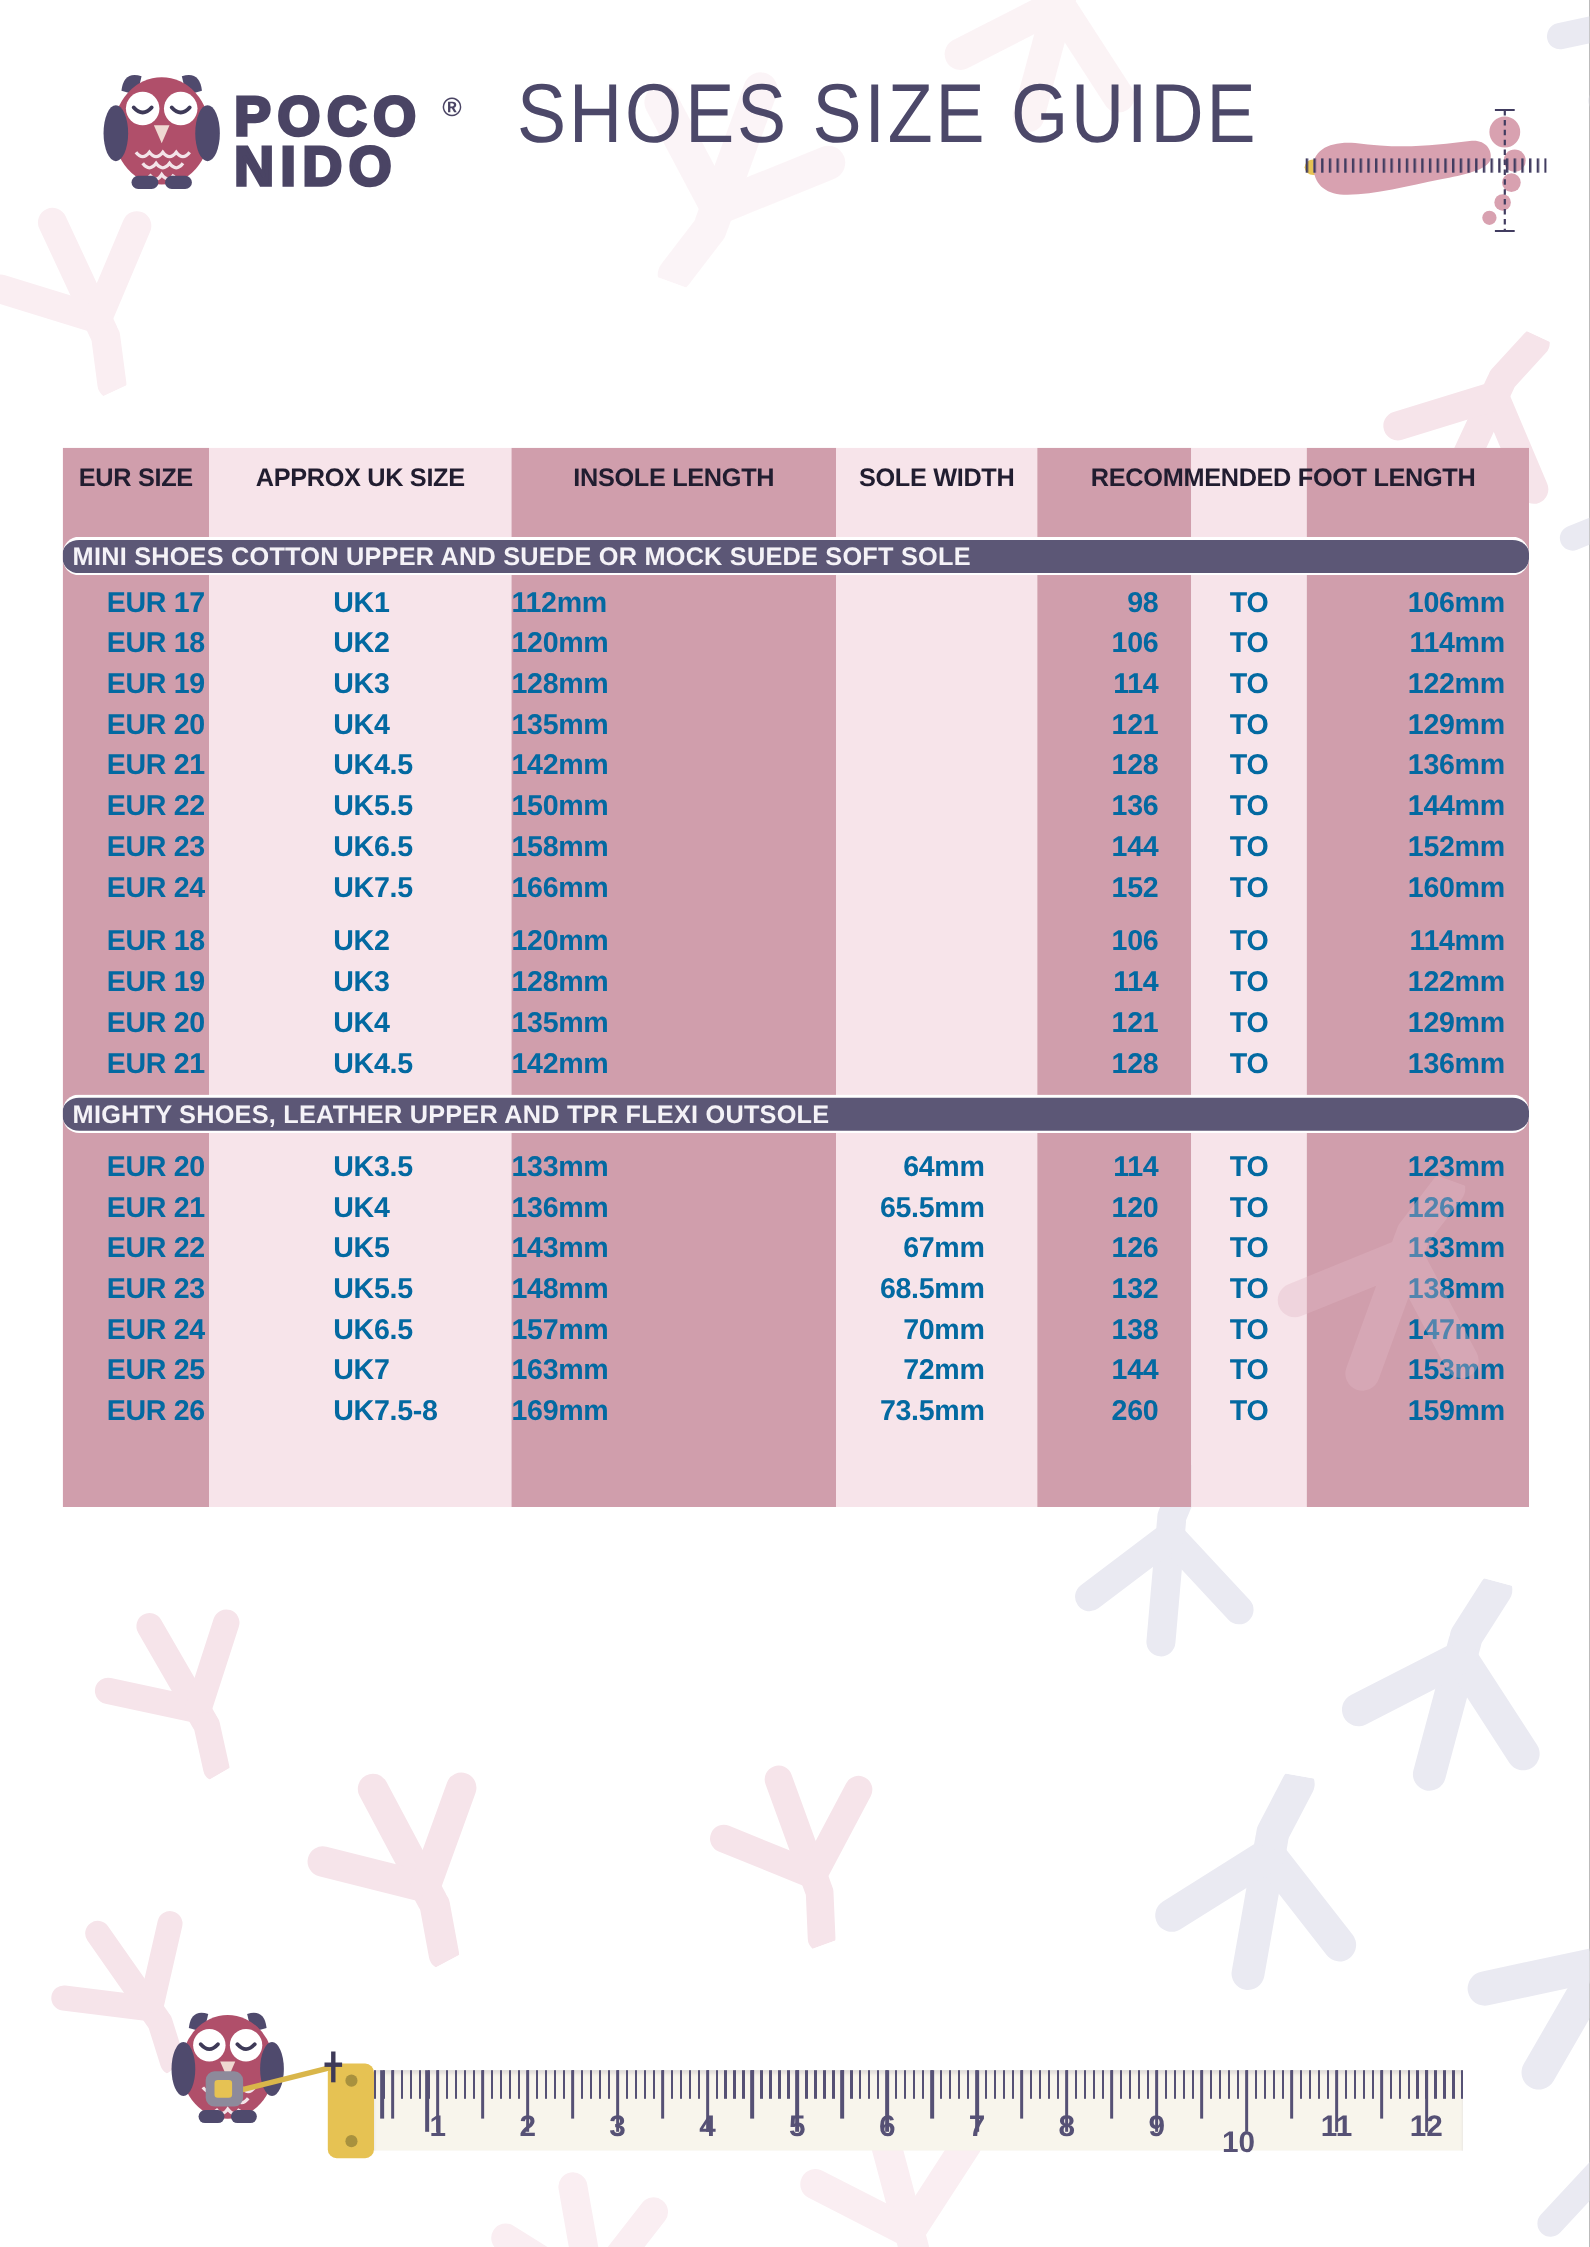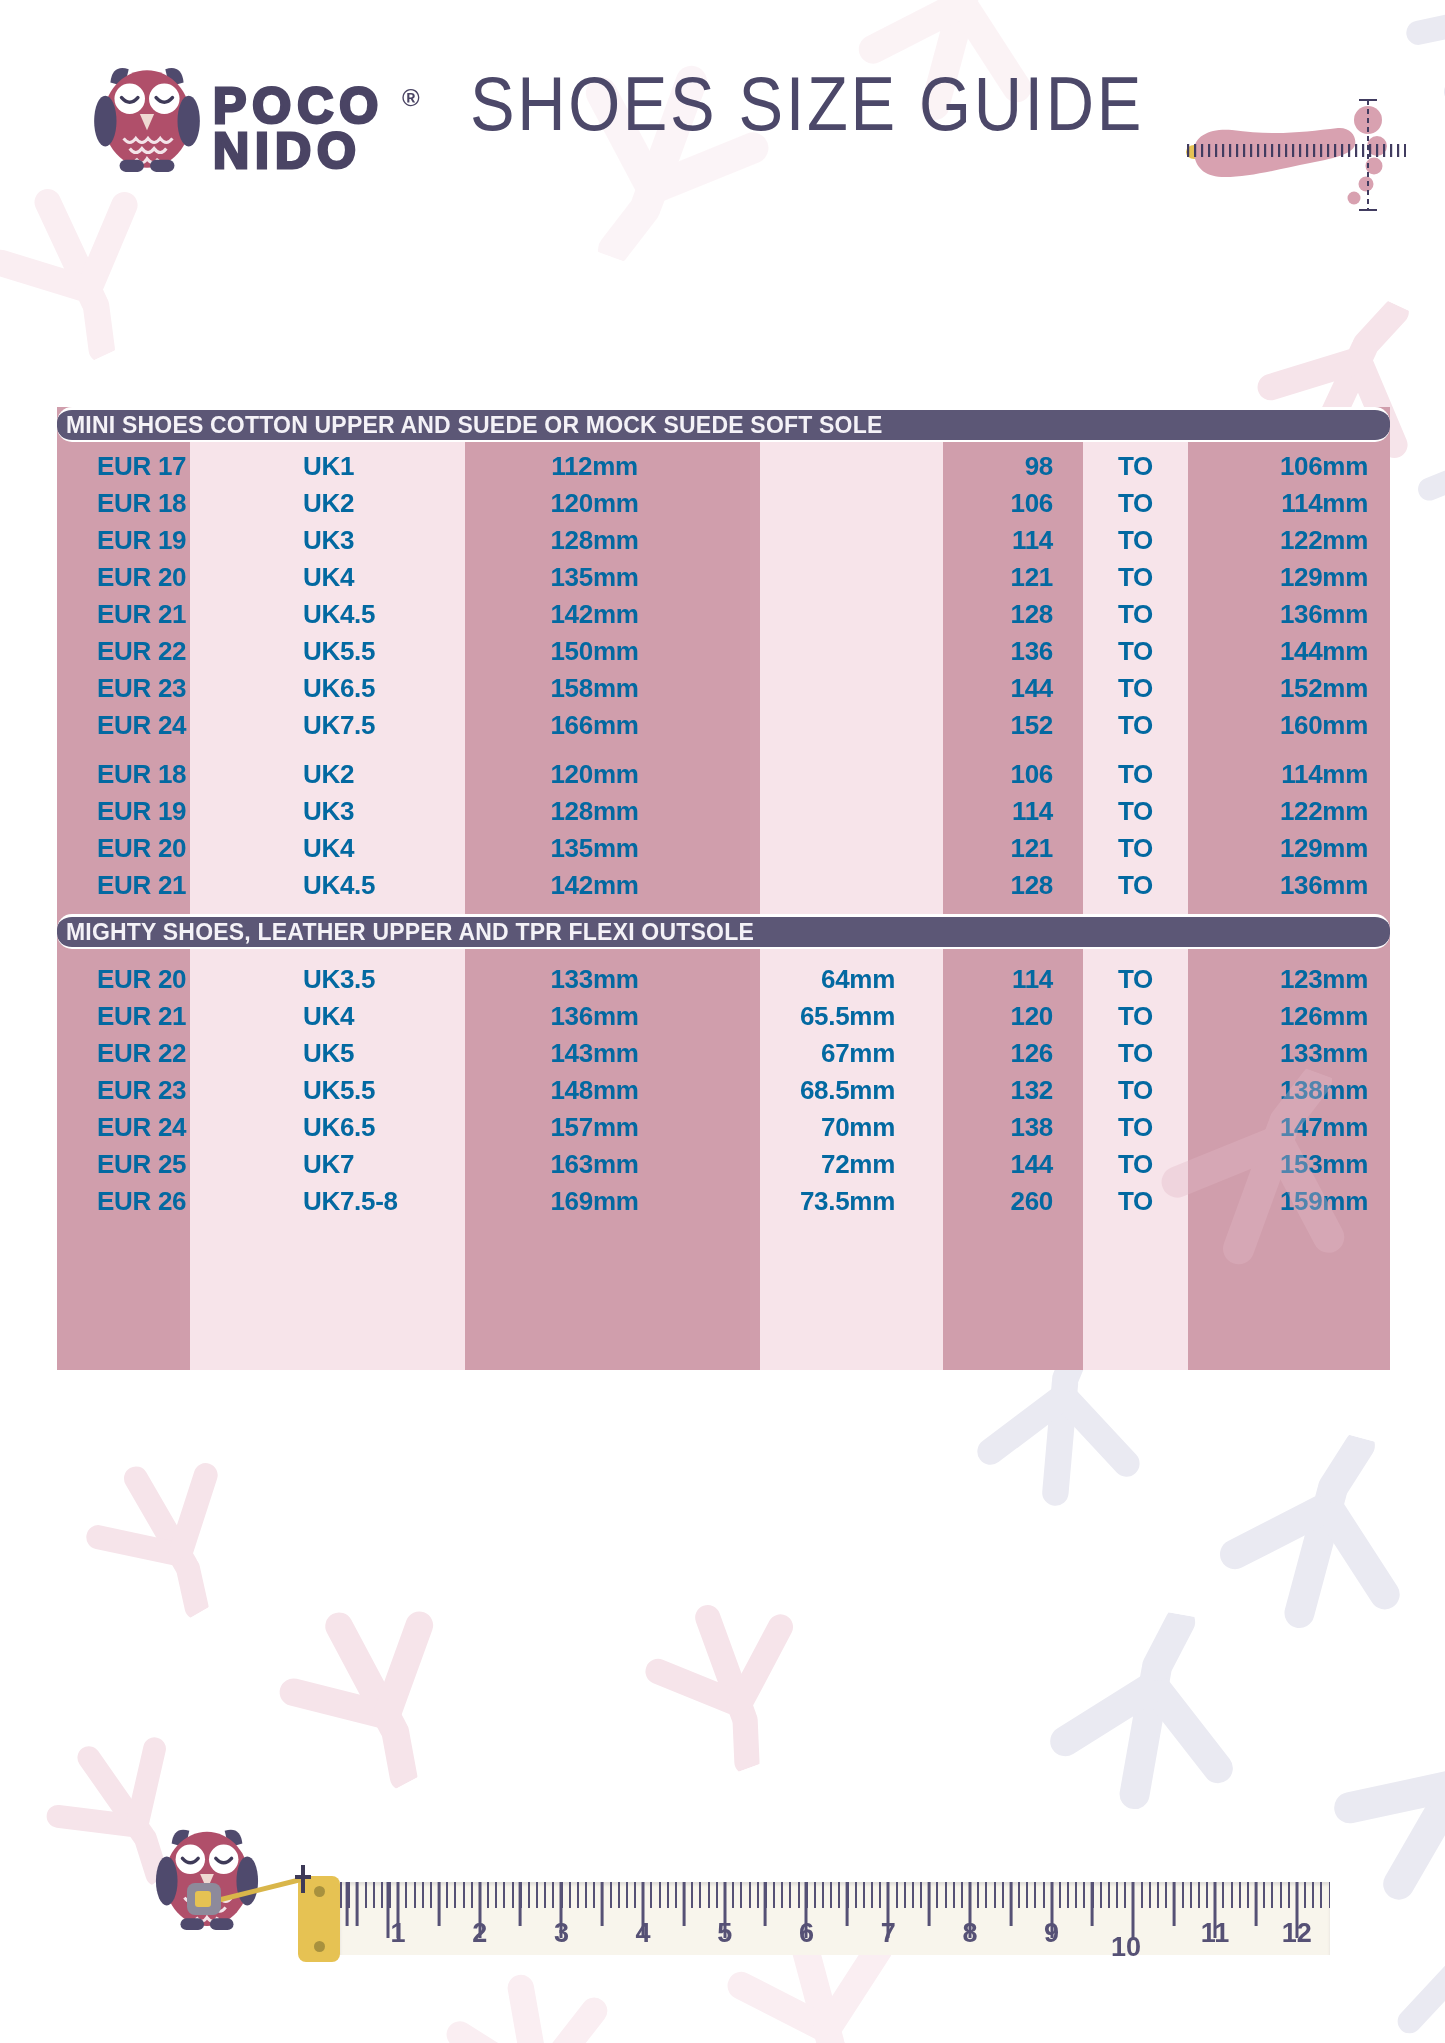--- a/index.html
+++ b/index.html
@@ -48,21 +48,21 @@
   .thead .h { text-align:center; font-size:23px; font-weight:bold; color:#211d30; letter-spacing:-0.3px; }
   .h-span { grid-column:5 / 8; }
 
   .band { height:35px; background:#5c5776; border-top:3px solid #ffffff; border-bottom:2px solid #ffffff;
           display:flex; align-items:center; padding-left:9px;
           color:#f4f2f7; font-size:23px; font-weight:bold; letter-spacing:0.2px;border-radius:15px; }
 
   .trow { height:37px; align-items:center; font-size:26px; font-weight:bold; color:#0369a1; letter-spacing:-0.3px; }
   .c1 { padding-left:40px; }
   .c2 { padding-left:113px; }
-  .c3 { text-align:center; padding-right:60px;padding-left:24px; }
+  .c3 { text-align:left; padding-right:60px; }
   .c4 { text-align:right; padding-right:48px;margin-left:32px; }
   .c5 { text-align:right; padding-right:30px; }
   .c6 { text-align:center; }
   .c7 { text-align:right; padding-right:22px; }
 
   
   .owl-bottom { position:absolute; left:148px; top:1822px; width:118px; height:110px; z-index:1; }
   .tape-link { position:absolute; left:185px; top:1855px; width:130px; height:70px; z-index:2; }
   .ruler-cap { position:absolute; left:298px; top:1876px; width:42px; height:86px; z-index:1;
                background:#e6c253; border-radius:8px; }
@@ -242,20 +242,27 @@
   <div class="size-table">
     <div class="stripe sd s1"></div>
     <div class="stripe sl s2"></div>
     <div class="stripe sd s3"></div>
     <div class="stripe sl s4"></div>
     <div class="stripe sd s5"></div>
     <div class="stripe sl s6"></div>
     <div class="stripe sd s7"></div>
 
     <div class="table-content">
+      <div class="thead">
+        <div class="h">EUR SIZE</div>
+        <div class="h">APPROX UK SIZE</div>
+        <div class="h">INSOLE LENGTH</div>
+        <div class="h">SOLE WIDTH</div>
+        <div class="h h-span">RECOMMENDED FOOT LENGTH</div>
+      </div>
       <div id="table-sections">
           <div class="band">
             <div class="">MINI SHOES COTTON UPPER AND SUEDE OR MOCK SUEDE SOFT SOLE</div>
           </div>
           <div class="rows" style="margin: 6px 0px;">
             <div class="trow">
               <div class="c1">EUR 17</div>
               <div class="c2">UK1</div>
               <div class="c3">112mm</div>
               <div class="c4"></div>

